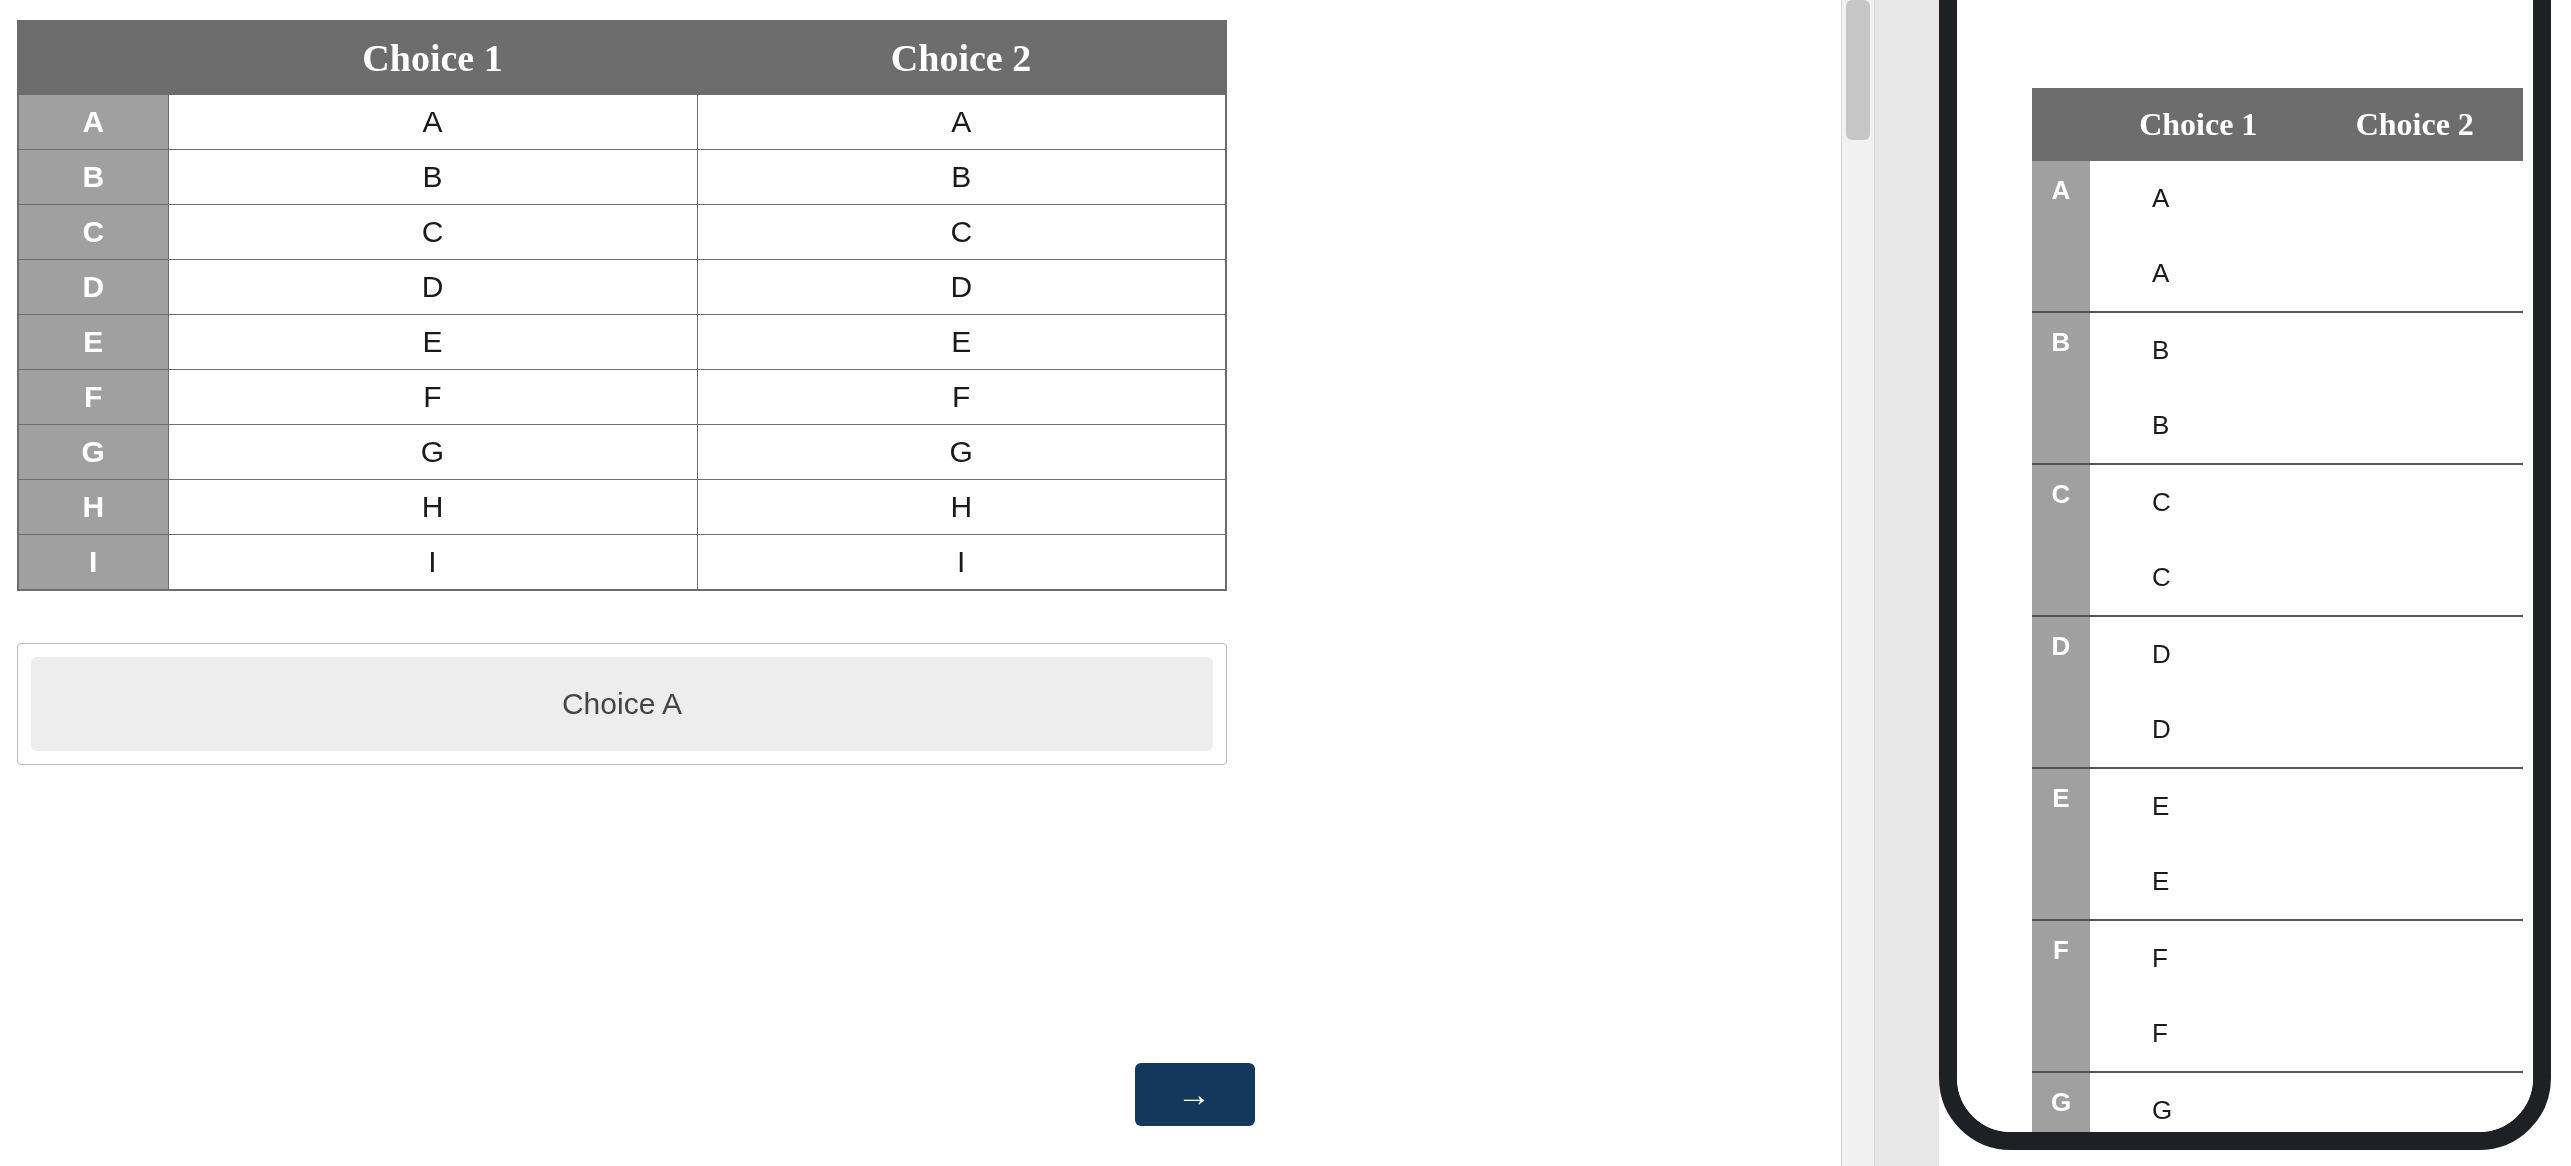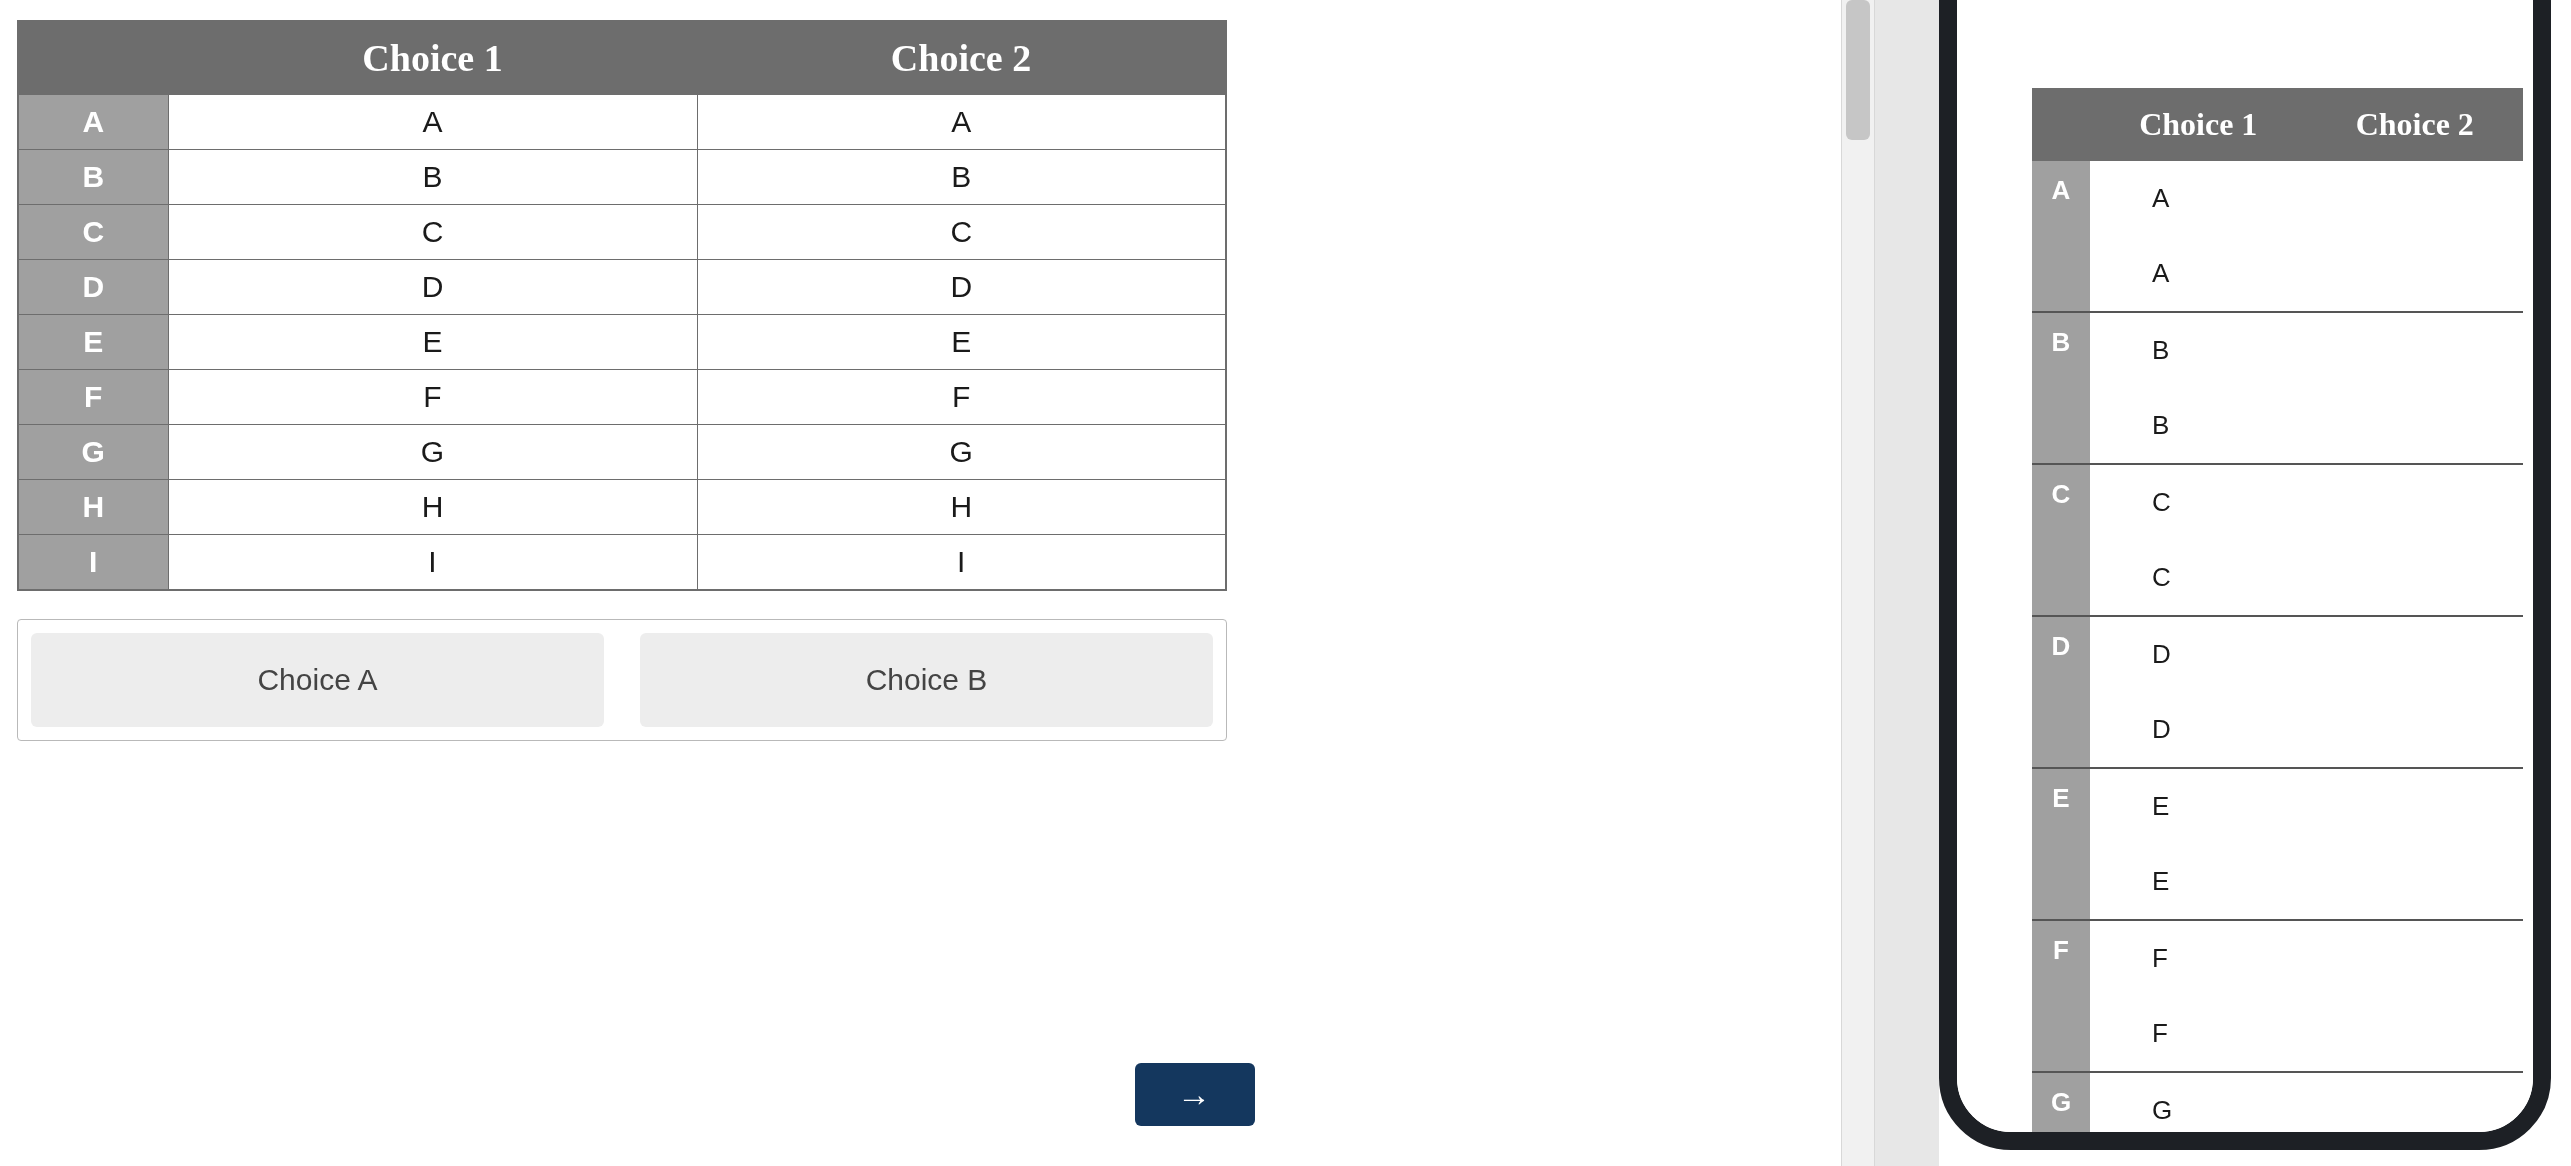--- a/index.html
+++ b/index.html
@@ -51,21 +51,21 @@
     color: #ffffff;
     font-weight: 700;
     width: 150px;
   }
   .dt-table tbody td {
     background: #ffffff;
     color: #1a1a1a;
   }
   
   .choice-row {
-    margin-top: 28px;
+    margin-top: 52px;
     width: 100%;
     border: 1px solid #b9b9b9;
     padding: 13px;
     display: flex;
     gap: 36px;
     border-radius: 4px;
   }
   .choice-btn {
     flex: 1;
     background: #ededed;
@@ -262,21 +262,20 @@
           <tr>
             <th class="rowhead">I</th>
             <td>I</td>
             <td>I</td>
           </tr>
         </tbody>
     </table>
 
     <div class="choice-row">
       <button class="choice-btn">Choice A</button>
-      <button class="choice-btn">Choice B</button>
     </div>
   </div>
 
   <button class="next-btn">
     <span>→</span>
   </button>
 
   <div class="divider">
     <div class="thumb"></div>
   </div>

